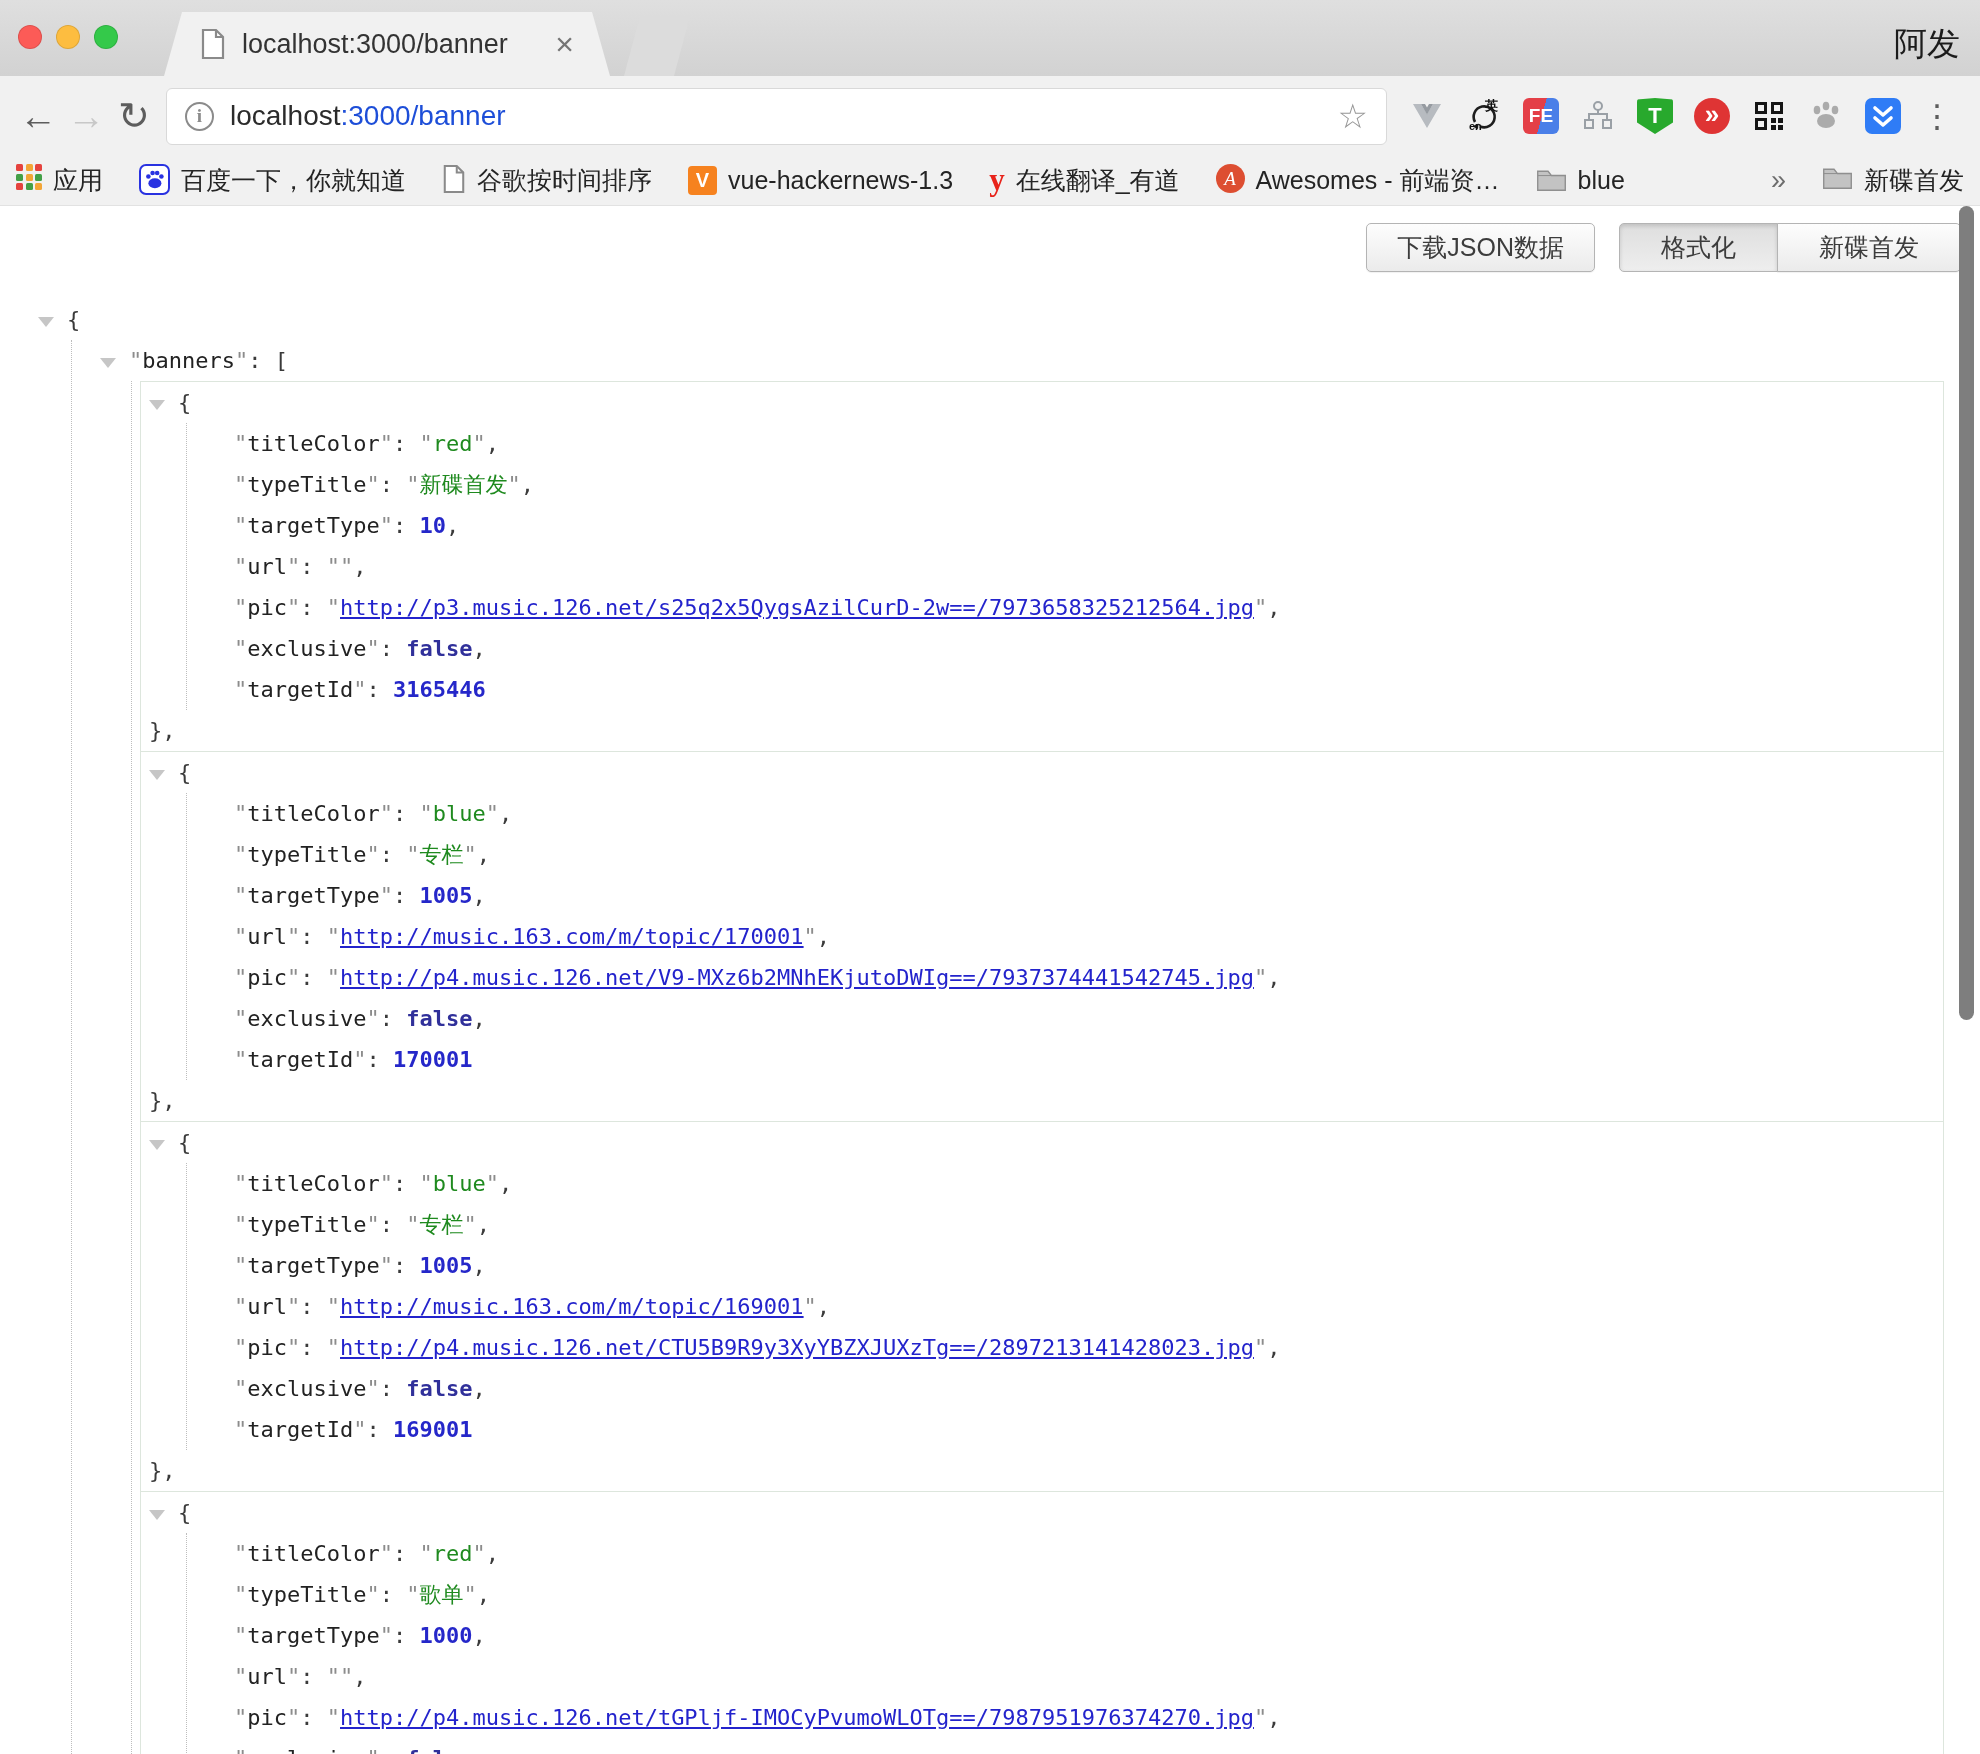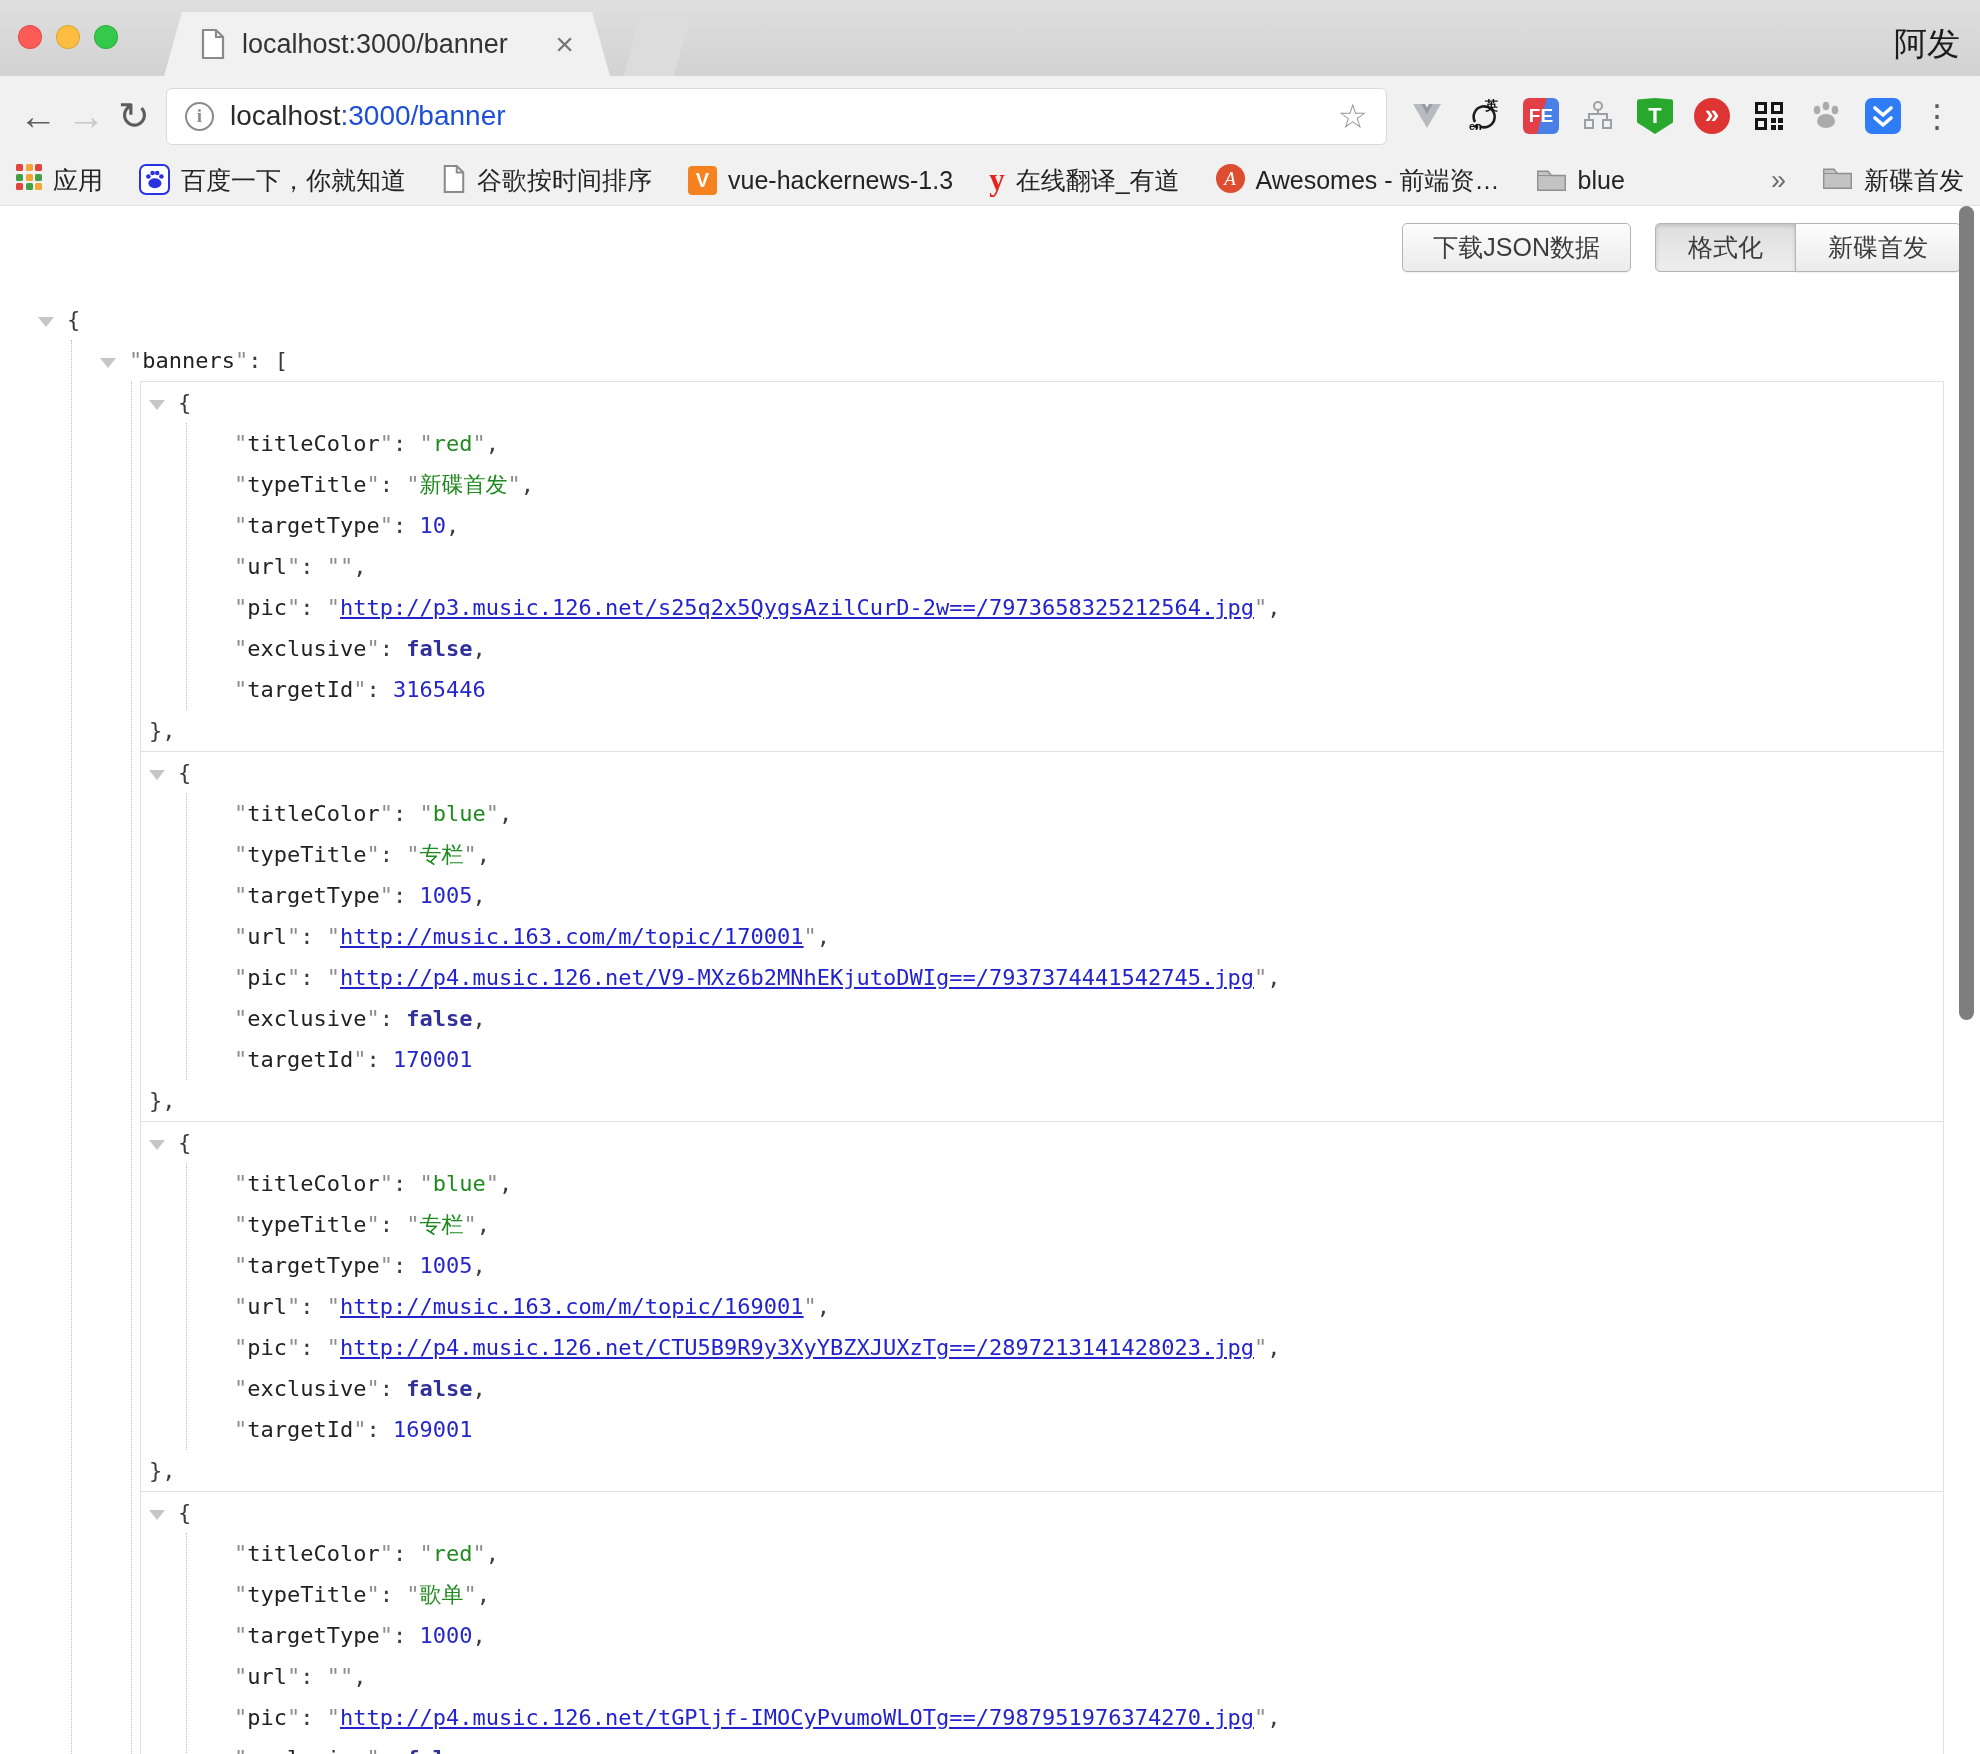--- a/index.html
+++ b/index.html
@@ -54,21 +54,21 @@
   .ic-vsq{width:29px;height:29px;background:#f6821f;border-radius:4px;color:#fff;font-weight:bold;font-size:20px;display:flex;align-items:center;justify-content:center}
   .ic-y{color:#e8231a;font-weight:bold;font-size:31px;font-family:"Liberation Serif",serif;line-height:1}
   .ic-a{width:29px;height:29px;background:#dd4e31;border-radius:50%;color:#fff;font-size:19px;font-style:italic;font-family:"Liberation Serif",serif;display:flex;align-items:center;justify-content:center}
 
   
   .content{background:#fff}
   .actions{display:flex;justify-content:flex-end;align-items:center;padding-right:19px;margin-top:17px;gap:24px}
   .btn{height:49px;border:1px solid #b4b4b4;border-radius:5px;background:linear-gradient(#fdfdfd,#ebebeb);
        font-size:25px;color:#3c3c3c;padding:0 30px;display:flex;align-items:center;box-shadow:0 1px 1px rgba(0,0,0,.06)}
   .btn-group{display:flex}
-  .btn-group .btn{border-radius:0;margin-left:-1px;padding:0 32px}
+  .btn-group .btn{border-radius:0;margin-left:-1px;padding:0 41px}
   .btn-group .btn:first-child{border-radius:5px 0 0 5px;margin-left:0}
   .btn-group .btn:last-child{border-radius:0 5px 5px 0}
   .btn.active{background:linear-gradient(#dedede,#eeeeee);box-shadow:inset 0 2px 4px rgba(0,0,0,.14)}
 
   
   .json-tree{margin-top:27px;padding-left:38px;font-family:"DejaVu Sans Mono","Liberation Mono",monospace;
              font-size:22px;color:var(--punct);white-space:pre}
   .jline{height:41px;display:flex;align-items:center}
   .tri{width:0;height:0;border:8px solid transparent;border-top:10px solid var(--tri);border-bottom:none;
        display:inline-block;margin-right:13px;margin-top:4px;flex:0 0 auto}
@@ -76,21 +76,21 @@
   .root-kids>.jline.has-tri{padding-left:28px}
   .arr-kids{margin-left:59px;border-left:1px dotted var(--guide)}
   .obox{border:1px solid var(--box_border);margin-left:8px;margin-right:36px;background:#fff}
   .obox+.obox{margin-top:-1px}
   .obox .jline.has-tri,.obox .jline.close{padding-left:8px}
   .obj-kids{margin-left:45px;border-left:1px dotted var(--guide);padding-left:47px}
   .q{color:var(--quote)}
   .k{color:var(--keyc)}
   .p{color:var(--punct)}
   .s{color:var(--str)}
-  .n{color:var(--num);font-weight:normal}
+  .n{color:var(--num);font-weight:bold}
   .b{color:var(--bool);font-weight:bold}
   a.link{color:var(--link);text-decoration:underline;cursor:pointer}
 
   
   .sb-thumb{position:absolute;top:206px;right:6px;width:15px;height:814px;background:#7e7e7e;border-radius:8px}
 </style>
 </head>
 <body style="--str: #1f8a1f; --num: #2527c9; --bool: #30309a; --link: #2323cc; --keyc: #222222; --quote: #8c8c8c; --punct: #3a3a3a; --box_border: #dde6dd; --guide: #bdbdbd; --tri: #c6c6c6; --traffic_close: #fc5b57; --traffic_min: #fdbd40; --traffic_zoom: #34c94a;">
 
 <div class="tabstrip">

